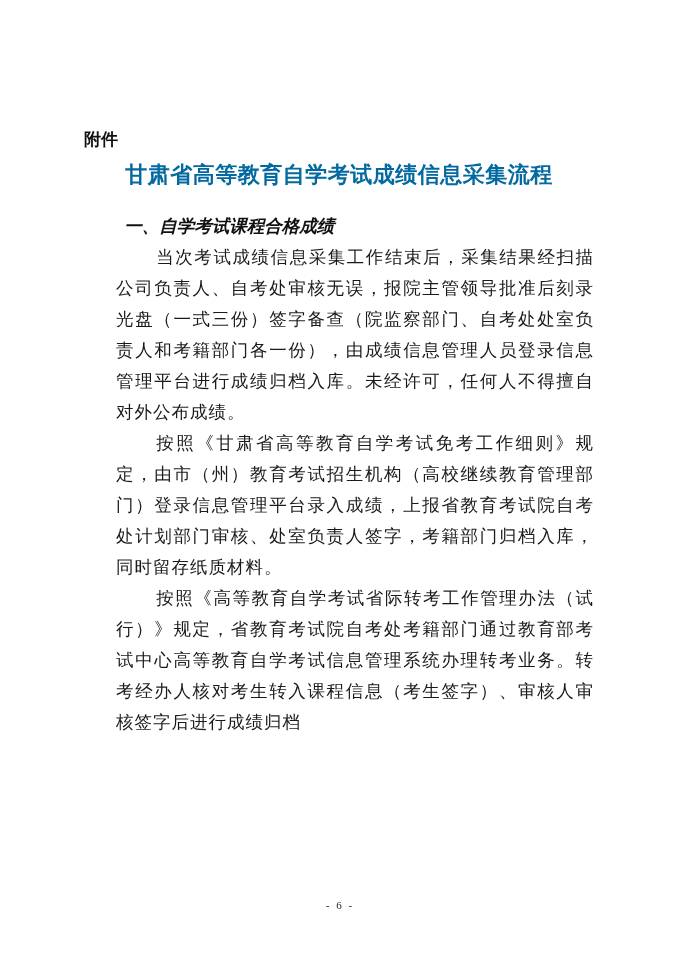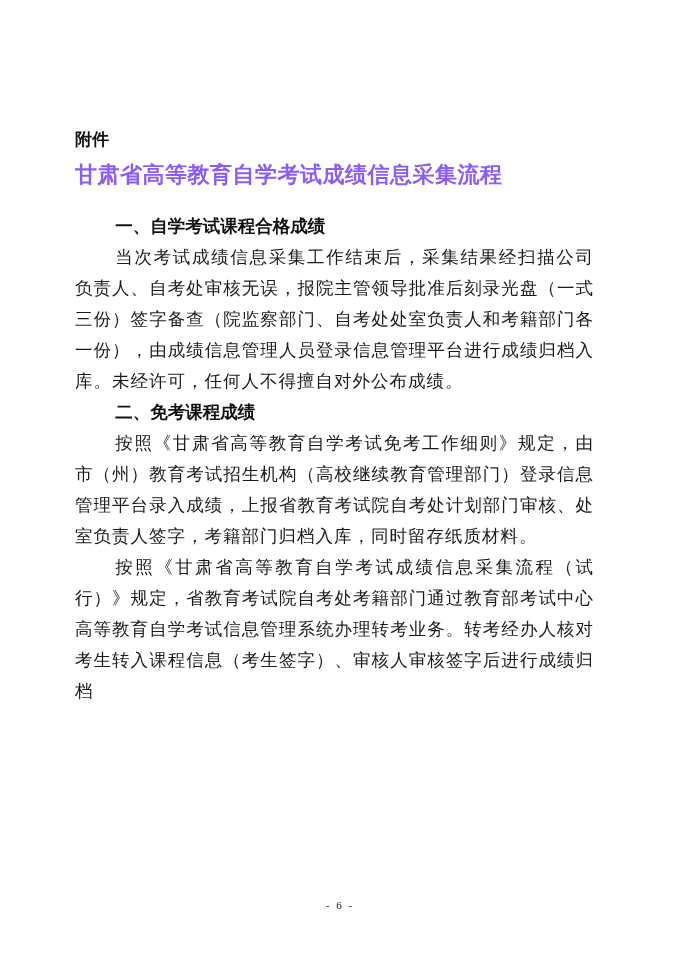--- a/index.html
+++ b/index.html
@@ -12,59 +12,62 @@
     color: #000000;
     overflow: hidden;
   }
   .page {
     position: absolute;
     inset: 0;
     background: #ffffff;
   }
   .content {
     position: absolute;
-    left: 75px;
+    left: 84px;
     right: 86px;
     top: 128px;
   }
   .attachment-label {
     font-family: "Liberation Sans", "DejaVu Sans", sans-serif;
     font-weight: 600;
     font-size: 17px;
     line-height: 24px;
     color: #111111;
   }
   .doc-title {
     margin-top: 8px;
+    text-align: center;
     font-family: "Liberation Serif", "DejaVu Serif", serif;
     font-weight: 700;
     font-size: 22px;
     line-height: 30px;
     letter-spacing: 0.5px;
-    color: #8b5cf6;
+    color: #0369a1;
   }
   .sections {
     margin-top: 21px;
   }
   .section-heading {
     font-family: "Liberation Sans", "DejaVu Sans", sans-serif;
     font-weight: 700;
     font-size: 17.5px;
     line-height: 31px;
     text-indent: 2.3em;
     color: #111111;
+    font-style: italic;
   }
   .para {
     font-family: "Liberation Serif", "DejaVu Serif", serif;
     font-size: 17.5px;
     line-height: 31px;
     letter-spacing: 1px;
     text-align: justify;
     text-indent: 2.3em;
     color: #1a1a1a;
+    margin-left: 32px;
   }
   .page-number {
     position: absolute;
     left: 0;
     right: 0;
     bottom: 50px;
     text-align: center;
     font-family: "Liberation Serif", "DejaVu Serif", serif;
     font-size: 11px;
     letter-spacing: 2px;
@@ -82,25 +85,24 @@
     <div class="doc-title">甘肃省高等教育自学考试成绩信息采集流程</div>
 
     <div class="sections">
 
       <div class="section">
         <div class="section-heading">一、自学考试课程合格成绩</div>
         <p class="para">当次考试成绩信息采集工作结束后，采集结果经扫描公司负责人、自考处审核无误，报院主管领导批准后刻录光盘（一式三份）签字备查（院监察部门、自考处处室负责人和考籍部门各一份），由成绩信息管理人员登录信息管理平台进行成绩归档入库。未经许可，任何人不得擅自对外公布成绩。</p>
       </div>
 
       <div class="section">
-        <div class="section-heading">二、免考课程成绩</div>
         <p class="para">按照《甘肃省高等教育自学考试免考工作细则》规定，由市（州）教育考试招生机构（高校继续教育管理部门）登录信息管理平台录入成绩，上报省教育考试院自考处计划部门审核、处室负责人签字，考籍部门归档入库，同时留存纸质材料。</p>
       </div>
 
       <div class="section">
-        <p class="para">按照《甘肃省高等教育自学考试成绩信息采集流程（试行）》规定，省教育考试院自考处考籍部门通过教育部考试中心高等教育自学考试信息管理系统办理转考业务。转考经办人核对考生转入课程信息（考生签字）、审核人审核签字后进行成绩归档</p>
+        <p class="para">按照《高等教育自学考试省际转考工作管理办法（试行）》规定，省教育考试院自考处考籍部门通过教育部考试中心高等教育自学考试信息管理系统办理转考业务。转考经办人核对考生转入课程信息（考生签字）、审核人审核签字后进行成绩归档</p>
       </div>
 
     </div>
   </div>
 
   <div class="page-number">- 6 -</div>
 </div>
 
 </body></html>

